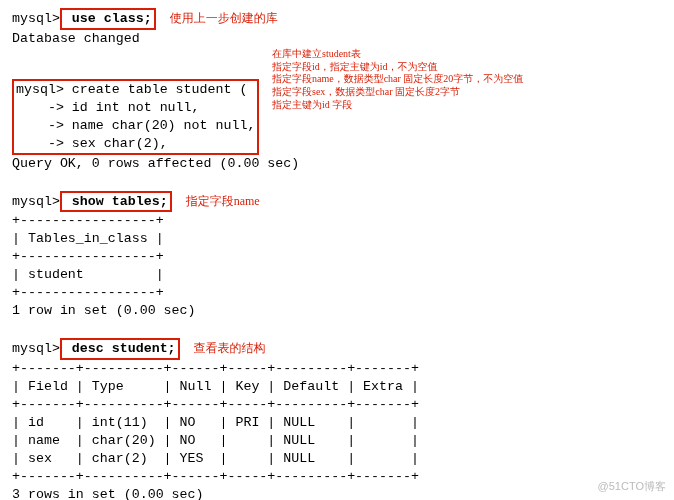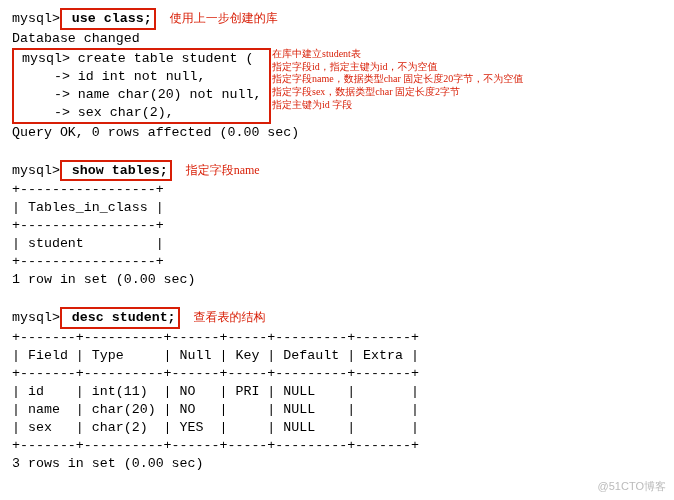--- a/index.html
+++ b/index.html
@@ -26,22 +26,23 @@
     color: #d81e06;
     font-family: SimSun, "Songti SC", serif;
     font-size: 12px;
     white-space: nowrap;
   }
   .annot.inline { margin-left: 14px; }
   .block-wrap { position: relative; }
   .create-box {
     border: 2px solid #d81e06;
     display: inline-block;
-    padding: 0 8px;
+    padding: 0 2px;
     vertical-align: top;
+    margin-top: 31px;
   }
   .create-annot {
     position: absolute;
     left: 260px;
     top: 0;
     color: #d81e06;
     font-family: SimSun, "Songti SC", serif;
     font-size: 10px;
     line-height: 1.28;
     white-space: nowrap;

